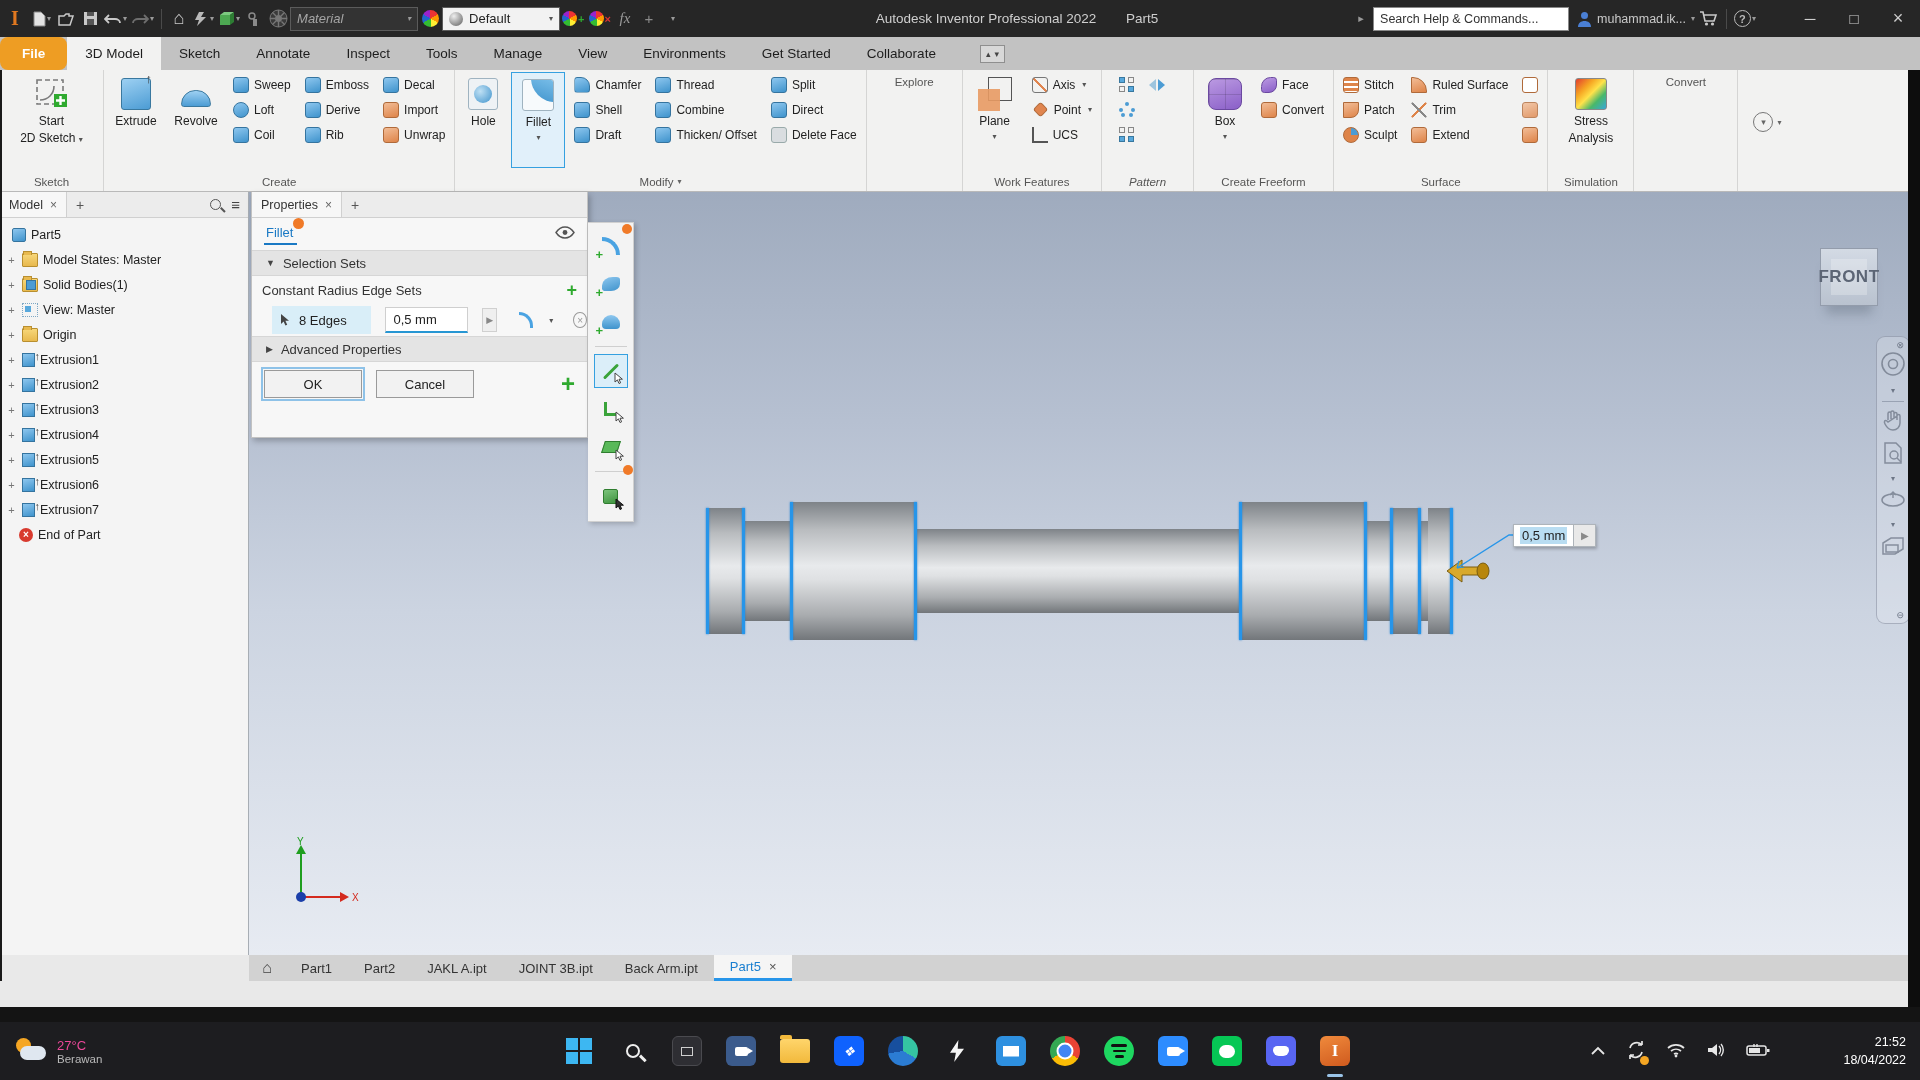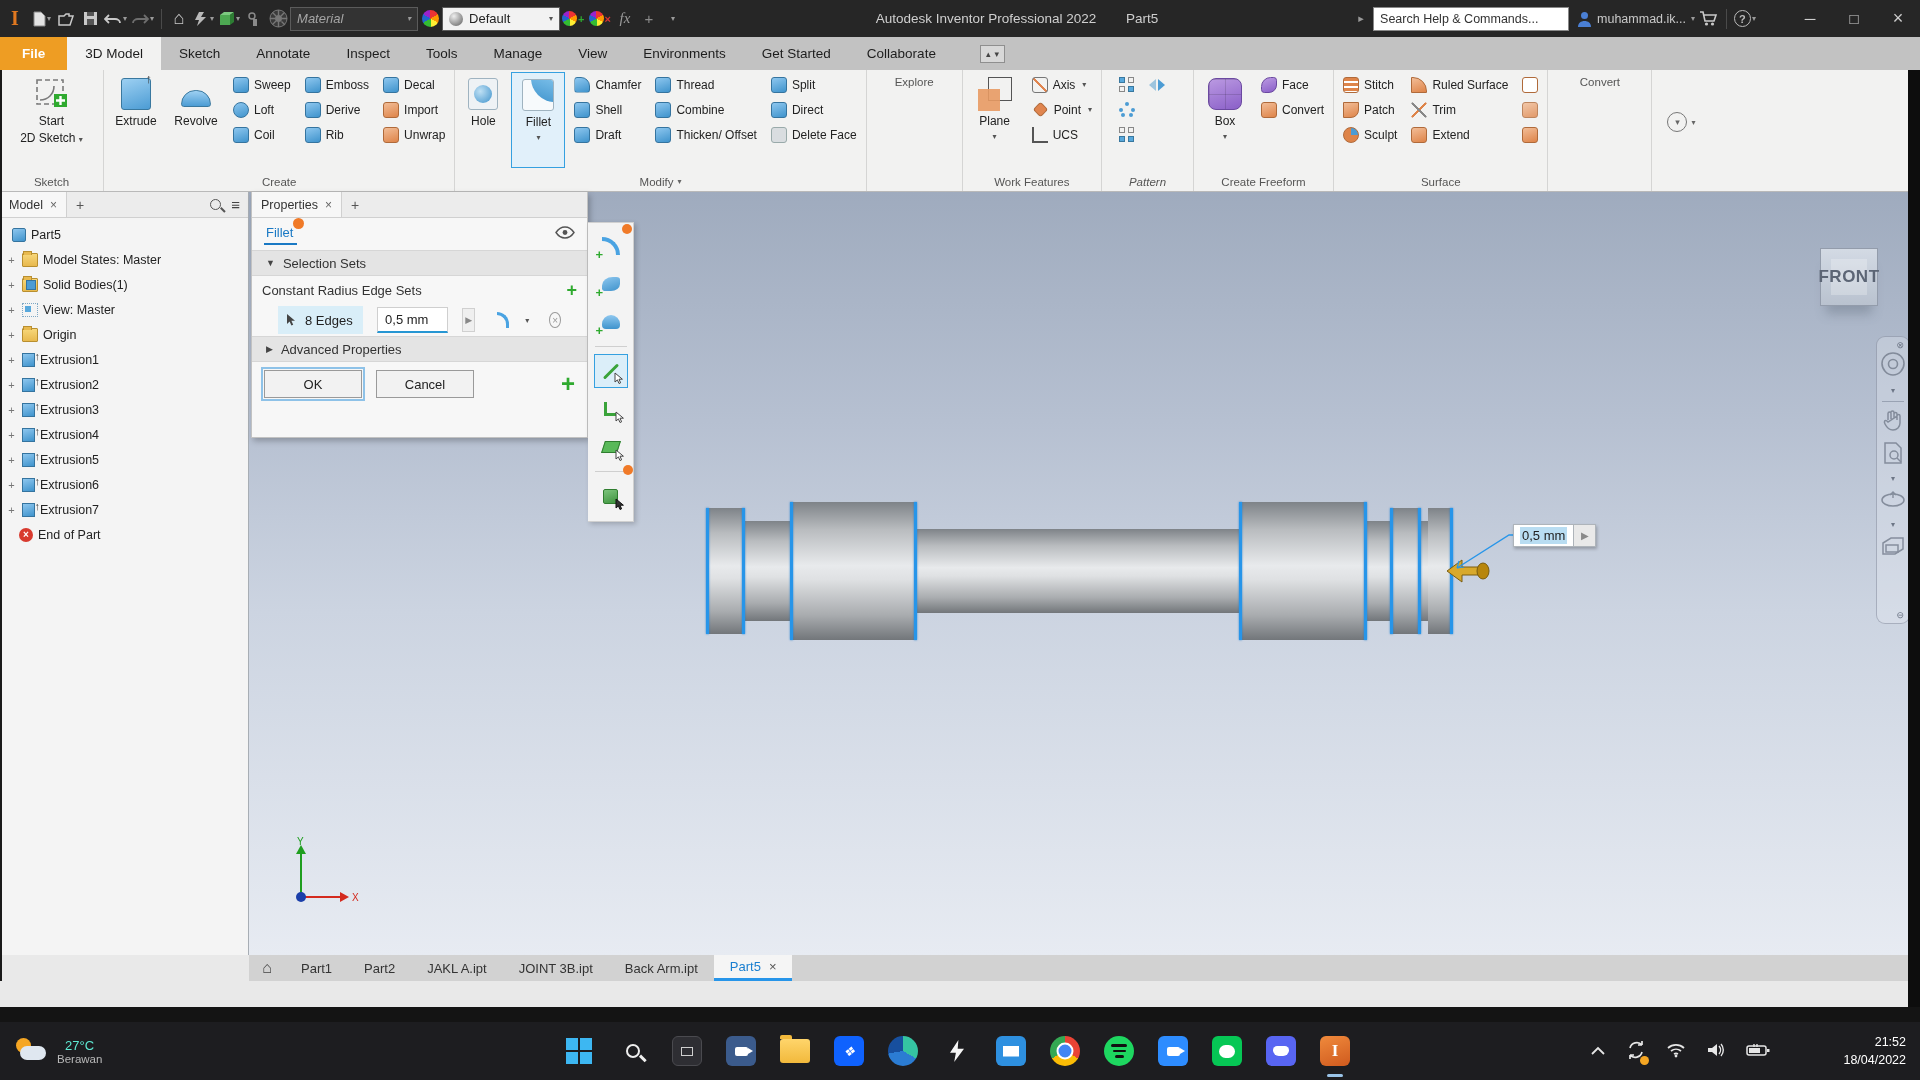--- a/index.html
+++ b/index.html
@@ -30,21 +30,21 @@
   .searchbox { width:196px; height:24px; background:#fff; border:1px solid #888; color:#222;
     font-size:12.5px; padding:0 6px; font-family:"Liberation Sans", sans-serif; }
   .searchbox::placeholder { color:#333; opacity:1; }
   .winbtn { width:44px; height:37px; display:flex; align-items:center; justify-content:center; color:#cfcfcf; font-size:15px; }
   .circle-q { width:17px; height:17px; border:1.5px solid #bbb; border-radius:50%; display:flex;
     align-items:center; justify-content:center; font-size:11px; color:#bbb; font-weight:bold; }
   
   .tabrow { position:absolute; left:0; top:37px; width:1920px; height:33px; background:#c2c2c2;
     display:flex; align-items:stretch; }
   .rtab { padding:0 18px; display:flex; align-items:center; color:#1d1d1d; font-size:13.5px; }
-  .rtab.file { background:#ee9d23; color:#fff; font-weight:bold; padding:0 22px; }
+  .rtab.file { background:#ee9d23; color:#fff; font-weight:bold; padding:0 22px;border-radius:8px; }
   .rtab.active { background:#f2f2f1; }
   .collapse-btn { margin-left:26px; align-self:center; display:flex; align-items:center; gap:4px;
     border:1px solid #8f8f8f; background:#d8d8d8; height:18px; padding:0 5px; font-size:9px; color:#444; }
   
   .ribbon { position:absolute; left:0; top:70px; width:1920px; height:122px; background:#f2f2f1;
     border-bottom:1px solid #b9b9b9; display:flex; }
   .rpanel { display:flex; flex-direction:column; border-right:1px solid #d5d5d4; padding:2px 4px 0 4px; }
   .pbody { flex:1; display:flex; align-items:flex-start; gap:4px; }
   .plabel { height:19px; display:flex; align-items:center; justify-content:center; gap:4px;
     color:#555; font-size:11.5px; white-space:nowrap; }
@@ -127,21 +127,21 @@
   .props .paneltabs { background:#ececec; }
   .featrow { height:32px; display:flex; align-items:center; padding:0 12px; position:relative; }
   .featname { color:#1a79c4; font-size:13px; border-bottom:2px solid #1a79c4; padding:2px 4px 3px 2px; position:relative; }
   .featdot { position:absolute; right:-7px; top:-5px; width:11px; height:11px; border-radius:50%; background:#f07a28; }
   .eye { margin-left:auto; }
   .secthdr { height:26px; background:#e4e4e4; border-top:1px solid #d6d6d6; border-bottom:1px solid #d6d6d6;
     display:flex; align-items:center; gap:8px; padding:0 14px; font-size:13px; color:#333; }
   .secthdr .tri { font-size:9px; color:#444; }
   .proprow { height:28px; display:flex; align-items:center; padding:0 10px; font-size:13px; color:#333; }
   .greenplus { color:#2faa2f; font-size:18px; font-weight:bold; line-height:1; }
-  .selrow { height:32px; display:flex; align-items:center; padding:0 26px; gap:14px; }
+  .selrow { height:32px; display:flex; align-items:center; padding:0 0; gap:14px;margin-left:20px; }
   .selhl { display:flex; align-items:center; gap:8px; background:#d9eef8; height:28px; padding:0 8px; width:116px; font-size:13px; }
   .radinput { width:96px; height:26px; background:#fff; border:1px solid #cfcfcf; border-bottom:2px solid #2696d3;
     display:flex; align-items:center; padding:0 7px; font-size:13px; color:#222; }
   .flyout { width:18px; height:24px; background:#efefef; border:1px solid #d0d0d0; color:#888; font-size:9px;
     display:flex; align-items:center; justify-content:center; }
   .arc-mini { width:16px; height:16px; border-top:3px solid #4aa3e2; border-right:3px solid #4aa3e2; border-top-right-radius:14px; margin-left:8px; }
   .circx { width:16px; height:16px; border-radius:50%; border:1.5px solid #9a9a9a; color:#9a9a9a;
     display:flex; align-items:center; justify-content:center; font-size:10px; margin-left:6px; }
   .btnrow { height:44px; display:flex; align-items:center; padding:0 12px; gap:14px; }
   .pbtn { width:98px; height:28px; background:#f2f2f2; border:1px solid #9a9a9a; display:flex;
@@ -202,21 +202,21 @@
   .gapstrip { position:absolute; left:0; top:1007px; width:1920px; height:15px; background:#141414; }
   .edgestrip { position:absolute; left:1908px; top:70px; width:12px; height:937px; background:#0d0d0d; }
   .leftstrip { position:absolute; left:0; top:70px; width:2px; height:911px; background:#1a1a1a; }
   
   .taskbar { position:absolute; left:0; top:1022px; width:1920px; height:58px; background:#1d1d20;
     display:flex; align-items:center; color:#eee; }
   .weather { display:flex; align-items:center; gap:9px; padding:0 14px; height:100%; }
   .wicon { width:34px; height:30px; position:relative; }
   .wsun { position:absolute; left:2px; top:2px; width:15px; height:15px; border-radius:50%; background:#f5a623; }
   .wcloud { position:absolute; left:6px; top:10px; width:26px; height:14px; border-radius:8px; background:#dfe7f0; }
-  .wtxt .t1 { font-size:13px; color:#5eead4;margin-left:8px; }
+  .wtxt .t1 { font-size:13px; color:#ec4899; }
   .wtxt .t2 { font-size:11.5px; color:#b9b9b9; }
   .tbicons { position:absolute; left:552px; display:flex; }
   .tslot { width:54px; height:58px; display:flex; align-items:center; justify-content:center; position:relative; }
   .tslot.active::after { content:""; position:absolute; bottom:3px; left:50%; transform:translateX(-50%);
     width:16px; height:3px; border-radius:2px; background:#9ac4e8; }
   .appic { width:30px; height:30px; border-radius:6px; display:flex; align-items:center; justify-content:center; font-size:15px; }
   .ic-start { display:grid; grid-template-columns:12px 12px; grid-template-rows:12px 12px; gap:2px; }
   .ic-start i { background:#3db7f2; }
   .ic-search { width:14px; height:14px; border:2.5px solid #eee; border-radius:50%; position:relative; }
   .ic-search::after { content:""; position:absolute; left:11px; top:11px; width:8px; height:2.5px; background:#eee; transform:rotate(45deg); }
@@ -678,20 +678,34 @@
           <div class="sbtn">
               <span class="ric ric-orange"></span>
             </div>
         </div>
       </div>
       <div class="plabel">
           <span>Surface</span>
         </div>
     </div>
 
+    <div class="rpanel" style="width:86px;">
+      <div class="pbody" style="justify-content:center;">
+        <div class="bigbtn" style="width:74px;">
+          <span class="bic">
+              <span class="stress-ic"></span>
+            </span>
+          <span>Stress</span>
+          <span>Analysis</span>
+        </div>
+      </div>
+      <div class="plabel">
+          <span>Simulation</span>
+        </div>
+    </div>
 
     <div class="rpanel" style="width:104px;">
       <div class="plabel">
           <span>Convert</span>
         </div>
     </div>
 
     <div class="rpanel" style="border-right:none;width:58px;">
       <div class="pbody" style="align-items:center;justify-content:center;">
         <span style="display:flex;align-items:center;gap:4px;color:#666;">

